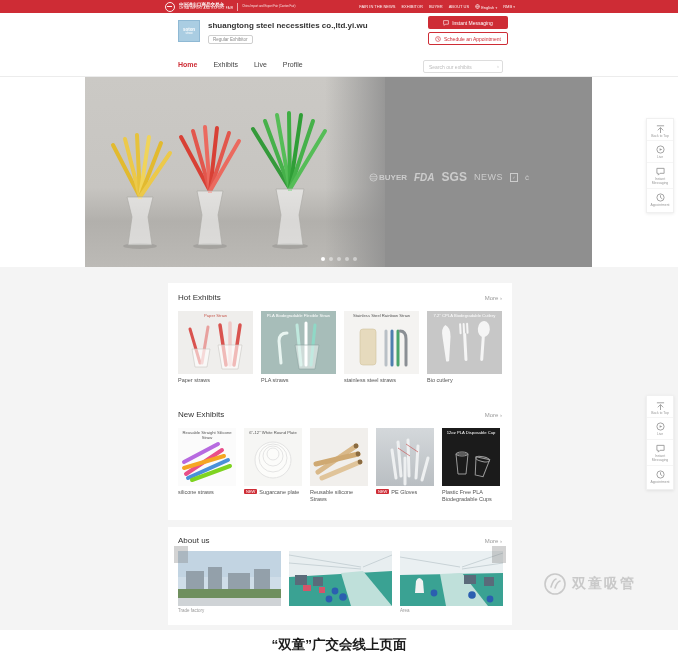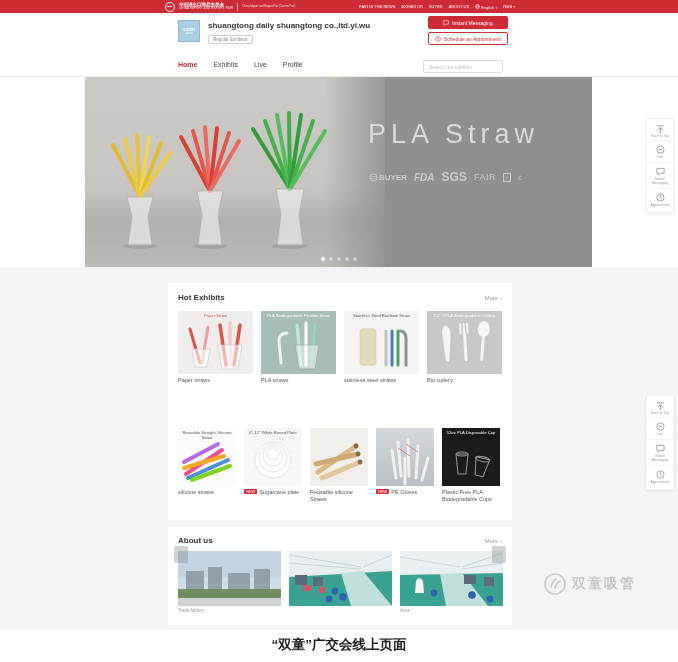--- a/index.html
+++ b/index.html
@@ -54,21 +54,21 @@
   .dot{width:4px;height:4px;border-radius:50%;background:rgba(255,255,255,.45);cursor:pointer;}
   .dot.active{background:#ffffff;}
 
   
   .graybg{left:0;top:267px;width:678px;height:363px;background:#f4f4f4;}
 
   
   .card-main{left:168px;top:283px;width:344px;height:237px;background:#fff;}
   .card-about{left:168px;top:527px;width:344px;height:98px;background:#fff;}
   .sec-head{position:absolute;left:10px;right:10px;display:flex;justify-content:space-between;align-items:center;}
-  .sec-title{font-size:8px;font-weight:bold;color:#333;}
+  .sec-title{font-size:8px;font-weight:normal;color:#333;}
   .sec-more{font-size:6px;color:#9a9a9a;cursor:pointer;}
 
   .prod-row{position:absolute;left:10px;display:flex;gap:8px;}
   .prod{width:75px;cursor:pointer;}
   .prod.sm{width:58px;}
   .prod-img{position:relative;width:75px;height:63px;background:#ededed;overflow:hidden;}
   .prod.sm .prod-img{width:58px;height:58px;}
   .prod-img svg{position:absolute;left:0;top:0;}
   .p-overlay{position:absolute;left:0;top:2px;width:100%;text-align:center;font-size:4.2px;z-index:2;}
   .ov-red{color:#c75b50;} .ov-white{color:#fff;} .ov-dark{color:#555;}
@@ -123,21 +123,21 @@
         <span>RMB</span> <span class="tb-caret">▾</span>
       </span>
     </div>
   </div>
 
   <div class="abs header"></div>
   <div class="abs store-logo">
     <span>soton</span>
     <i>straw</i>
   </div>
-  <div class="abs store-name">shuangtong daily shuangtong co.,ltd.yi.wu</div>
+  <div class="abs store-name">shuangtong steel necessities co.,ltd.yi.wu</div>
   <div class="abs store-badge">Regular Exhibitor</div>
   <div class="abs btn-im">
     <svg width="6" height="6" viewBox="0 0 10 10">
         <path d="M1,1 h8 v6 h-5 l-2,2 v-2 h-1 z" fill="none" stroke="#fff" stroke-width="1"></path>
       </svg>
     <span>Instant Messaging</span>
   </div>
   <div class="abs btn-appt">
     <svg width="6" height="6" viewBox="0 0 10 10">
         <circle cx="5" cy="5" r="4" fill="none" stroke="#ce2c35" stroke-width="1"></circle>
@@ -196,32 +196,31 @@
         <line x1="205" y1="112" x2="240" y2="54" stroke="#55bd57" stroke-width="4"></line>
       </g>
 
       <g fill="rgba(255,255,255,0.5)" stroke="#aeaca8" stroke-width="0.7">
         <path d="M42,120 L68,120 L63,140 L67,168 L43,168 L47,140 Z"></path>
         <path d="M112,114 L138,114 L133,138 L137,168 L113,168 L117,138 Z"></path>
         <path d="M191,112 L219,112 L214,138 L218,168 L192,168 L196,138 Z"></path>
       </g>
     </svg>
     <div class="hero-fade"></div>
-    <div class="hero-title">PLA Straw</div>
     <div class="hero-certs">
       <span class="cert-bsci">
         <svg width="9" height="9" viewBox="0 0 10 10">
             <circle cx="5" cy="5" r="4" fill="none" stroke="#ccc" stroke-width="1"></circle>
             <path d="M1,4 H9 M1.5,6.5 H8.5" stroke="#ccc" stroke-width="0.8"></path>
           </svg>
         <span>BUYER</span>
       </span>
       <span class="cert-fda">FDA</span>
       <span class="cert-sgs">SGS</span>
-      <span class="cert-lfgb">FAIR</span>
+      <span class="cert-lfgb">NEWS</span>
       <span class="cert-mark">✓</span>
       <span class="cert-c">ċ</span>
     </div>
     <div class="hero-dots">
       <span class="dot active"></span>
       <span class="dot"></span>
       <span class="dot"></span>
       <span class="dot"></span>
       <span class="dot"></span>
     </div>
@@ -312,20 +311,24 @@
               </g>
             </svg>
           <span class="p-overlay ov-white">7.2" CPLA Biodegradable Cutlery</span>
         </div>
         <div class="prod-cap">
             <span>Bio cutlery</span>
           </div>
       </div>
     </div>
 
+    <div class="sec-head" style="top:127px;">
+      <span class="sec-title">New Exhibits</span>
+      <span class="sec-more">More ›</span>
+    </div>
 
     <div class="prod-row" style="top:145px;">
       <div class="prod sm">
         <div class="prod-img" style="background:#fbfbfb;">
           <svg width="58" height="58">
               <g stroke-linecap="round" stroke-width="4">
                 <line x1="8" y1="46" x2="44" y2="22" stroke="#e94f8a"></line>
                 <line x1="6" y1="40" x2="46" y2="28" stroke="#f5a623"></line>
                 <line x1="10" y1="50" x2="50" y2="32" stroke="#4a90d9"></line>
                 <line x1="14" y1="52" x2="52" y2="38" stroke="#7ed321"></line>

